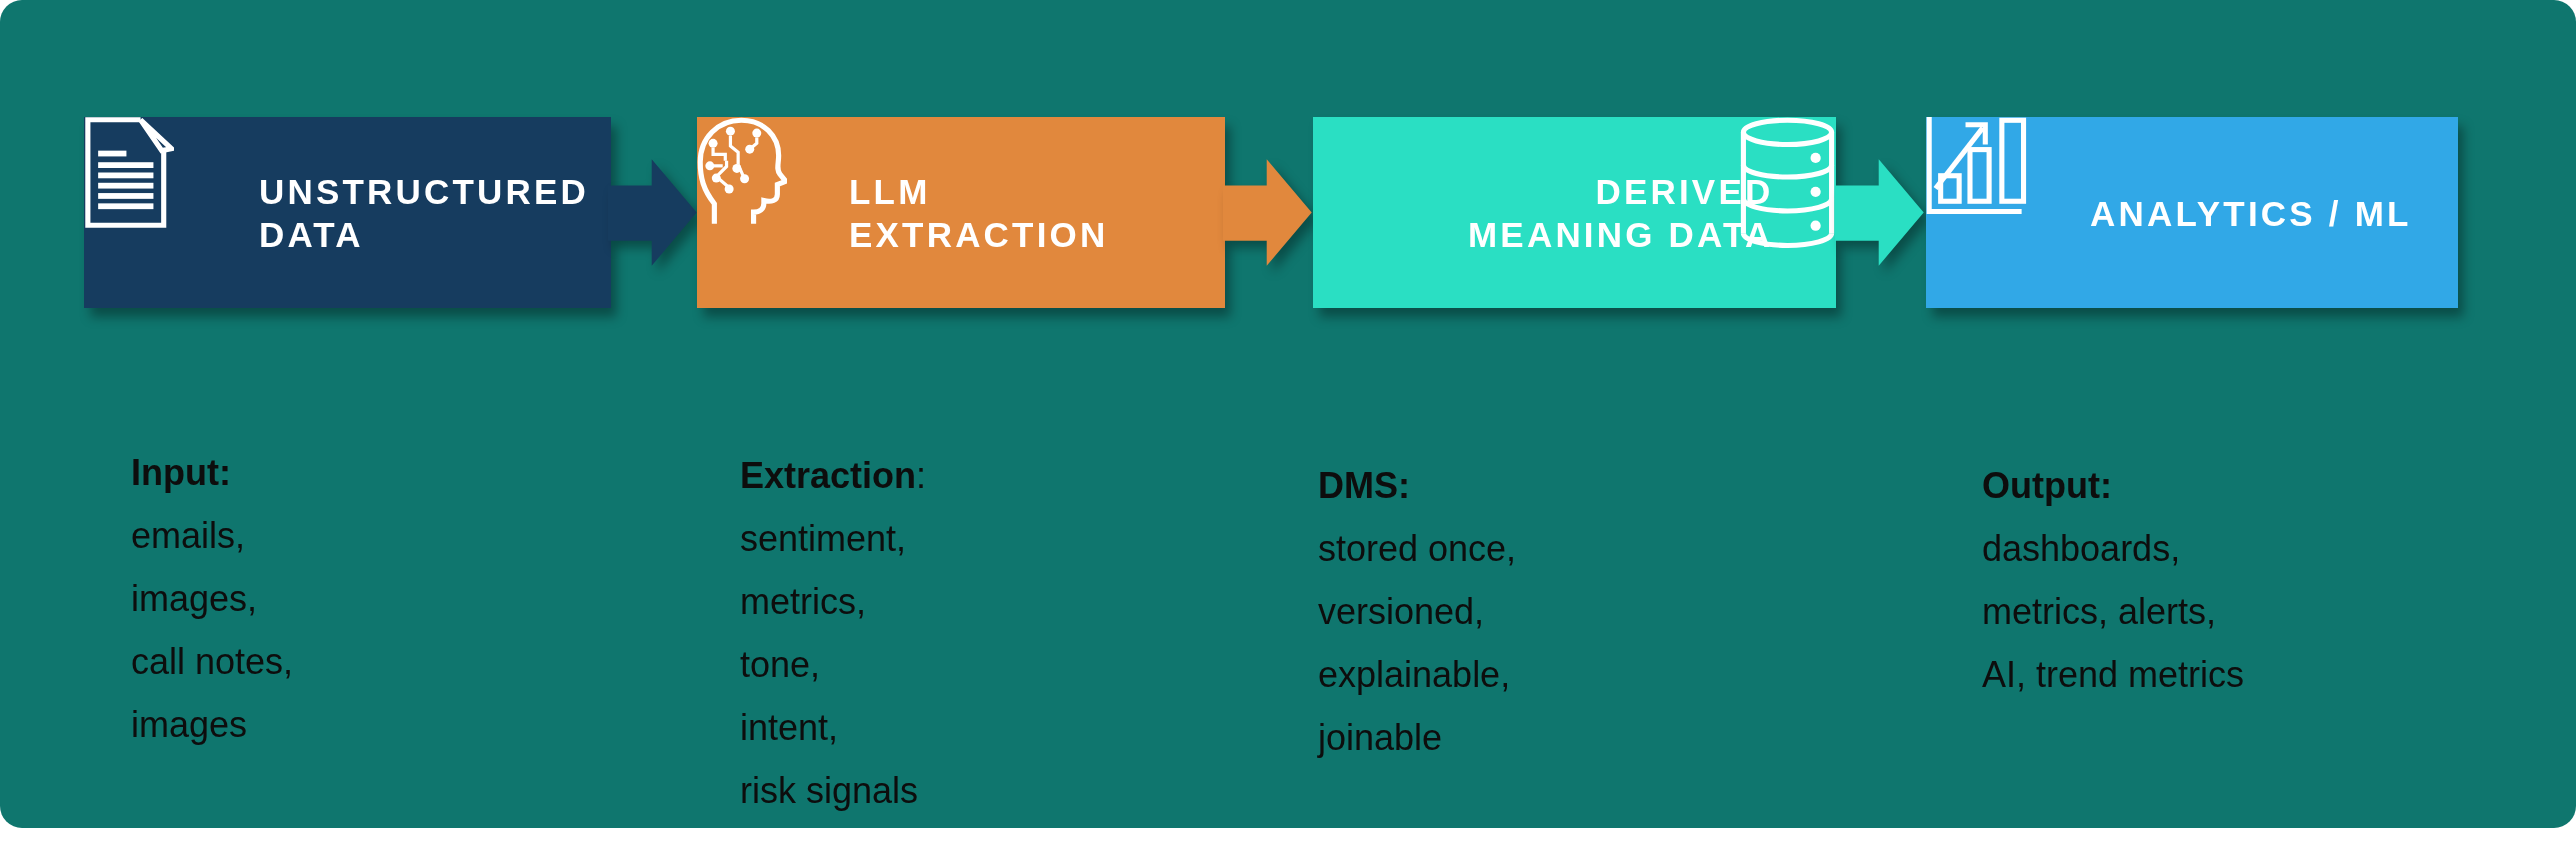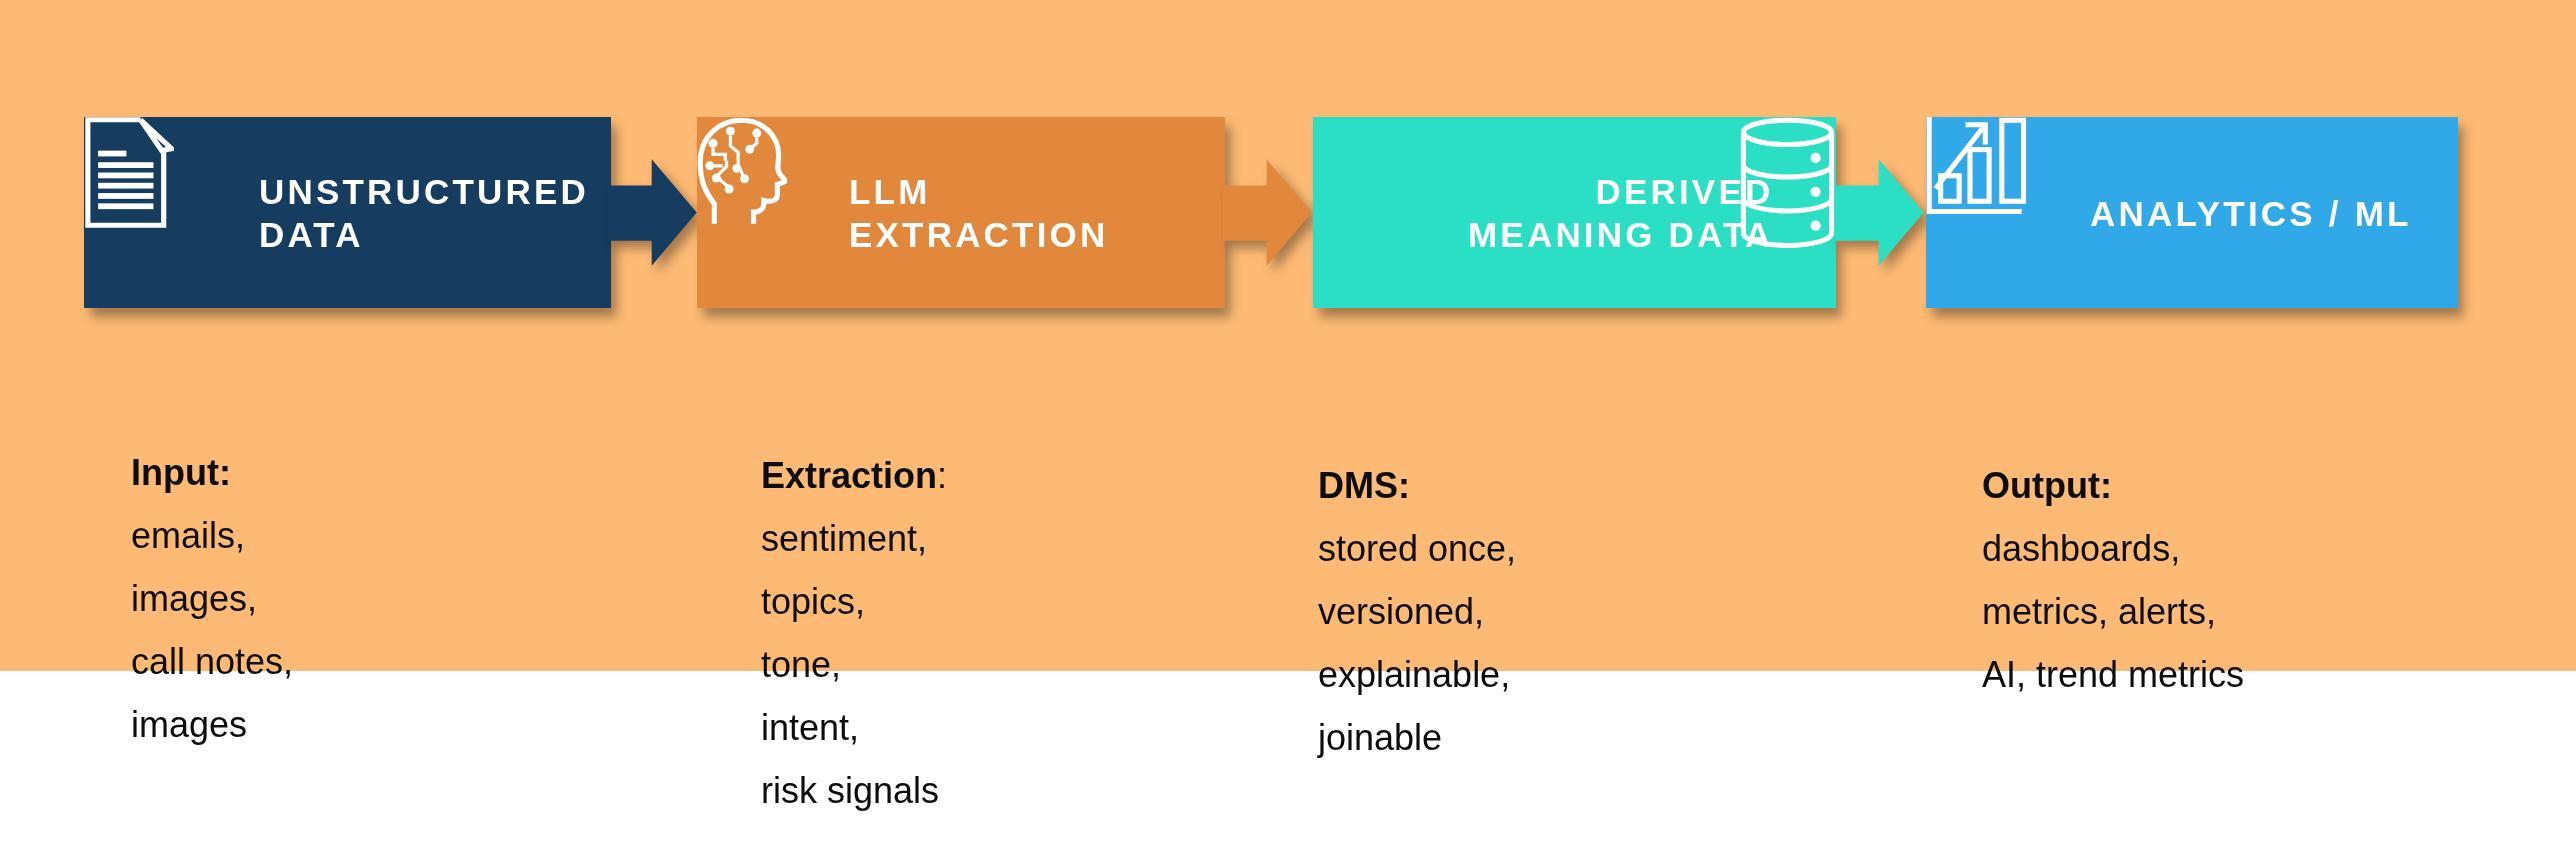--- a/index.html
+++ b/index.html
@@ -1,17 +1,17 @@
 <!DOCTYPE html>
 <html style="font-size:10.3px"><head>
 <meta charset="utf-8">
 <style>
   html,body{margin:0;padding:0;width:2576px;height:844px;overflow:hidden;
     font-family:"Liberation Sans", sans-serif;}
-  .canvas{position:absolute;left:0;top:0;width:2576px;height:671px;background:#fdba74;}
+  .canvas{position:absolute;left:0;top:0;width:2576px;height:828px;background:#0f766e;border-radius:22px;}
 
   
   .box{position:absolute;top:117px;height:191px;box-shadow:6.4px 9px 10.3px rgba(0,0,0,.35);}
   .box .label{position:absolute;top:50%;transform:translateY(-50%);
     color:#ffffff;font-weight:bold;font-size:35px;line-height:43px;
     letter-spacing:3.2px;white-space:nowrap;}
   .box .label div:empty{display:none;}
 
   
   .arrow{position:absolute;top:157px;width:90px;height:111px;
@@ -122,24 +122,24 @@
   </div>
 
   <div class="col" style="left:131px;top:409px;">
     <div class="head"><span>Input</span><span>:</span></div>
     <div class="item">emails,</div>
     <div class="item">images,</div>
     <div class="item">call notes,</div>
     <div class="item">images</div>
   </div>
 
-  <div class="col" style="left:761px;top:412px;">
+  <div class="col" style="left:740px;top:412px;">
     <div class="head"><span>Extraction</span><span class="colon-regular">:</span></div>
     <div class="item">sentiment,</div>
-    <div class="item">topics,</div>
+    <div class="item">metrics,</div>
     <div class="item">tone,</div>
     <div class="item">intent,</div>
     <div class="item">risk signals</div>
   </div>
 
   <div class="col" style="left:1318px;top:422px;">
     <div class="head"><span>DMS</span><span>:</span></div>
     <div class="item">stored once,</div>
     <div class="item">versioned,</div>
     <div class="item">explainable,</div>

